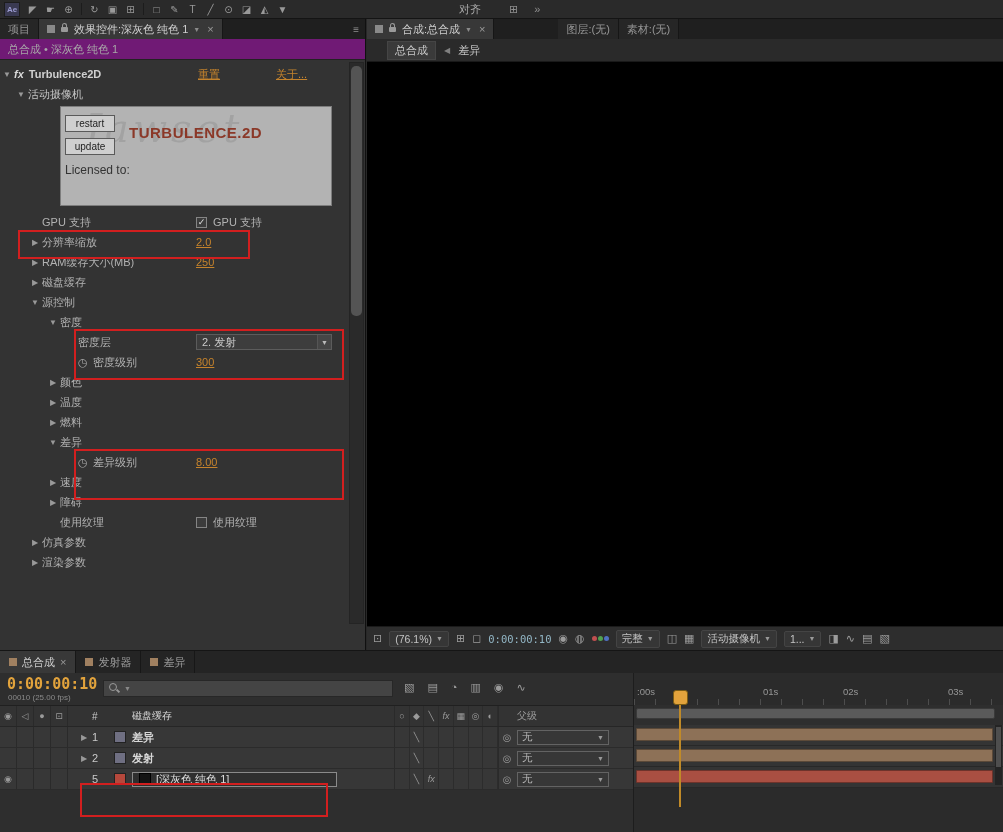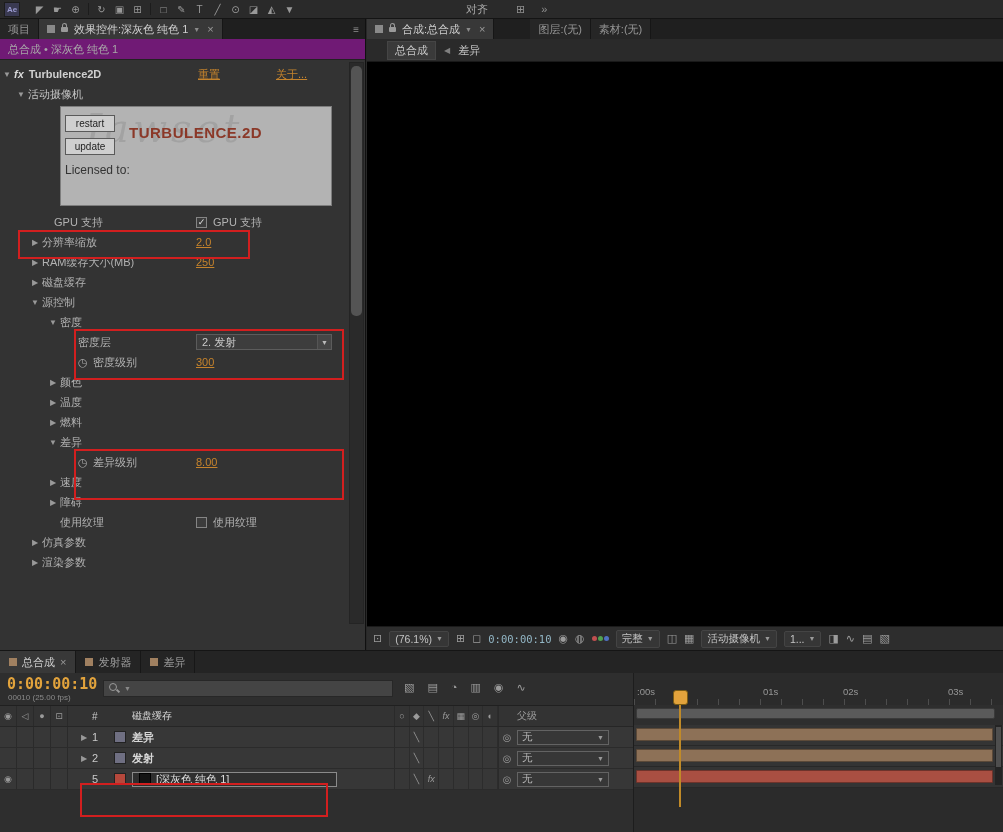--- a/index.html
+++ b/index.html
@@ -5,21 +5,21 @@
   html,body{margin:0;padding:0;background:#1a1a1a;}
   #root{position:relative;width:1003px;height:832px;background:#282828;overflow:hidden;
         font-family:"Liberation Sans","DejaVu Sans",sans-serif;font-size:11px;color:#b8b8b8;
         -webkit-user-select:none;user-select:none;}
 
   
   #toolbar{position:absolute;left:0;top:0;width:1003px;height:19px;background:#2a2a2a;
            border-bottom:1px solid #141414;display:flex;align-items:center;padding:0 4px;box-sizing:border-box;}
   #toolbar-tools{display:flex;align-items:center;gap:1px;}
   .app-icon{width:14px;height:13px;background:#3a3a52;color:#9b9bd0;font-size:8px;font-weight:bold;
-            display:flex;align-items:center;justify-content:center;margin-right:11px;border:1px solid #1d1d1d;}
+            display:flex;align-items:center;justify-content:center;margin-right:4px;border:1px solid #1d1d1d;}
   .tool{width:17px;height:15px;display:flex;align-items:center;justify-content:center;color:#999;font-size:10px;}
   .tb-sep{width:1px;height:12px;background:#1c1c1c;margin:0 3px;}
   #align-label{color:#aaa;margin-left:168px;}
   #toolbar-right{display:flex;align-items:center;gap:16px;margin-left:28px;color:#8f8f8f;}
 
   
   .tabbar{height:20px;background:#1f1f1f;display:flex;align-items:stretch;overflow:hidden;}
   .tab{display:flex;align-items:center;gap:5px;padding:0 8px;color:#969696;background:#262626;
        border-right:1px solid #161616;white-space:nowrap;}
   .tab.active{background:#383838;color:#cfcfcf;}
@@ -225,21 +225,21 @@
 
       <div id="fx-banner">
         <div id="banner-watermark">Jawset</div>
         <div id="banner-title">TURBULENCE.2D</div>
         <div class="banner-btn" id="btn-restart">restart</div>
         <div class="banner-btn" id="btn-update">update</div>
         <div id="banner-licensed">Licensed to:</div>
       </div>
 
       <div id="fx-rows">
-          <div class="prop-row" style="padding-left: 40px;">
+          <div class="prop-row" style="padding-left: 28px;">
             <span class="twirl"></span>
             <span class="plabel">GPU 支持</span>
             <span class="vcol">
               <span class="pcheck">✓</span>
               <span class="cblabel">GPU 支持</span>
             </span>
           </div>
           <div class="prop-row" style="padding-left: 28px;">
             <span class="twirl">▶</span>
             <span class="plabel">分辨率缩放</span>
@@ -357,21 +357,21 @@
 
   <div id="right-panel">
     <div class="tabbar">
       <div class="tab active">
         <span class="panel-chip"></span>
         <span class="mini-lock"></span>
         <span>合成:总合成</span>
         <span class="tab-dd">▼</span>
         <span class="tab-close">×</span>
       </div>
-      <div class="tab" style="margin-left:36px">
+      <div class="tab" style="margin-left:64px">
         <span>图层:(无)</span>
       </div>
       <div class="tab">
         <span>素材:(无)</span>
       </div>
     </div>
     <div id="viewer-nav">
       <span id="nav-comp">总合成</span>
       <span id="nav-sep">◀</span>
       <span id="nav-layer">差异</span>

